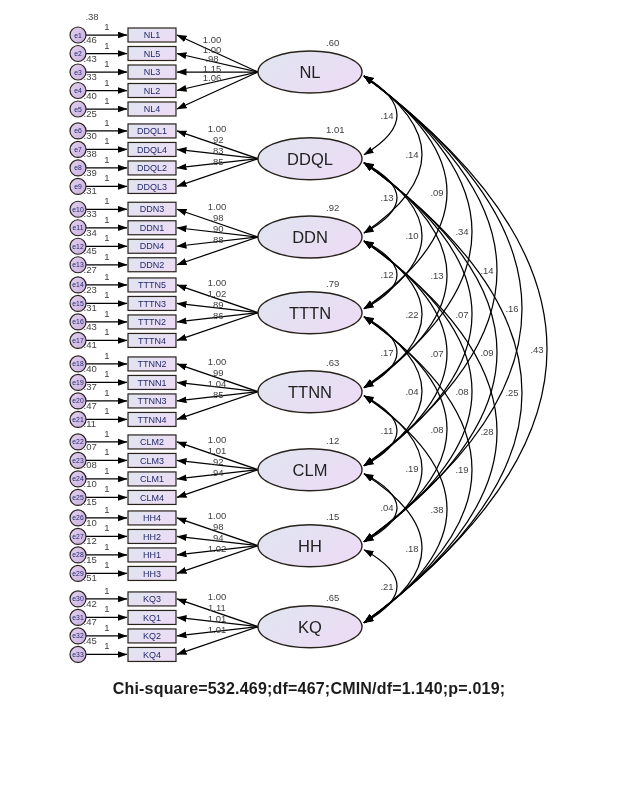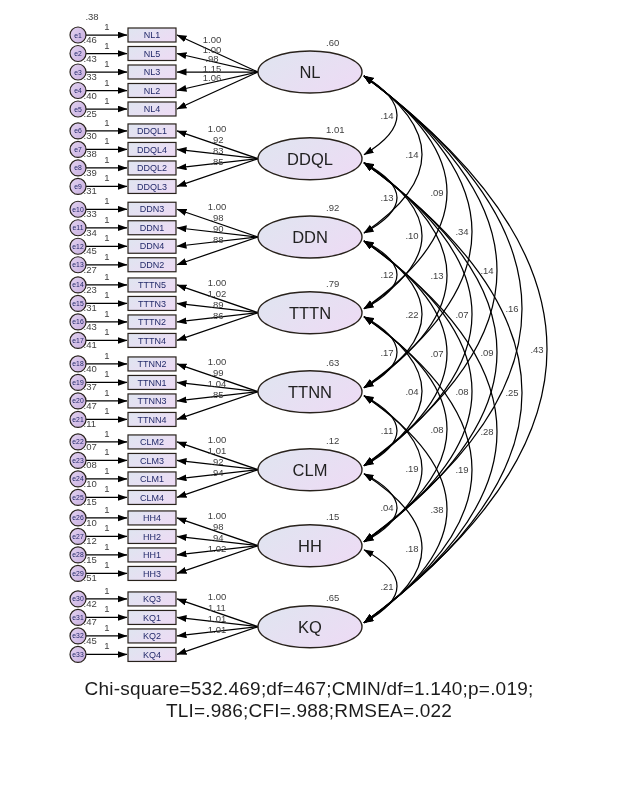--- a/index.html
+++ b/index.html
@@ -1,20 +1,20 @@
 <!DOCTYPE html>
 <html><head>
 <meta charset="utf-8">
 <style>
   html,body{margin:0;padding:0;background:#fff;}
   body{font-family:"Liberation Sans", sans-serif;}
   #stage{position:relative;width:618px;height:800px;background:#ffffff;overflow:hidden;}
   #diagram-svg{position:absolute;left:0;top:0;}
   #caption{position:absolute;left:0;top:678px;width:618px;text-align:center;color:#1b1b1b;
-           font-size:19px;line-height:22px;letter-spacing:0.2px;}
+           font-size:16px;line-height:22px;letter-spacing:0.2px;font-weight:bold;}
   text{font-family:"Liberation Sans", sans-serif;}
 </style>
 </head>
 <body>
 
 <div id="stage">
   <svg id="diagram-svg" width="618" height="800" viewBox="0 0 618 800">
       <defs>
         <linearGradient id="shapeGrad" x1="0" y1="0" x2="1" y2="0.6">
           <stop offset="0" stop-color="#dfe5f0"></stop>
@@ -404,15 +404,14 @@
       <rect x="128" y="647.45" width="48" height="14" fill="url(#shapeGrad)" stroke="#28221c" stroke-width="1.2"></rect>
       <text x="152" y="657.6500000000001" font-size="9" fill="#232a6a" text-anchor="middle">KQ4</text>
       <text x="217" y="632.7" font-size="9.5" fill="#3f3f3f" text-anchor="middle">1.01</text>
       <ellipse cx="310" cy="626.7" rx="52" ry="21" fill="url(#shapeGrad)" stroke="#28221c" stroke-width="1.4"></ellipse>
       <text x="310" y="632.7" font-size="16.5" fill="#222222" text-anchor="middle">KQ</text>
       <text x="326" y="600.7" font-size="9.5" fill="#3f3f3f" text-anchor="start">.65</text>
       <text x="92" y="20" font-size="9.5" fill="#3f3f3f" text-anchor="middle">.38</text>
     </svg>
   <div id="caption">
     <div>Chi-square=532.469;df=467;CMIN/df=1.140;p=.019;</div>
-    <div>TLI=.986;CFI=.988;RMSEA=.022</div>
   </div>
 </div>
 
 </body></html>

